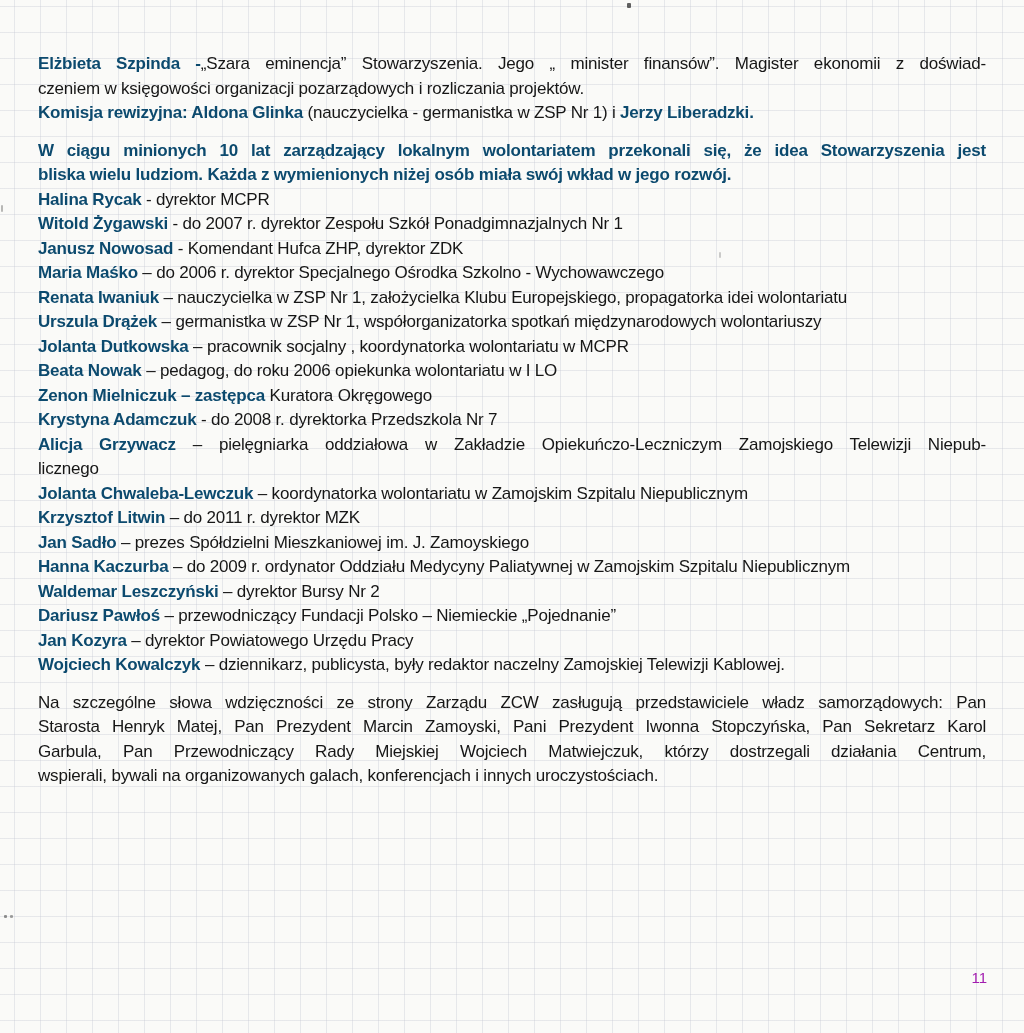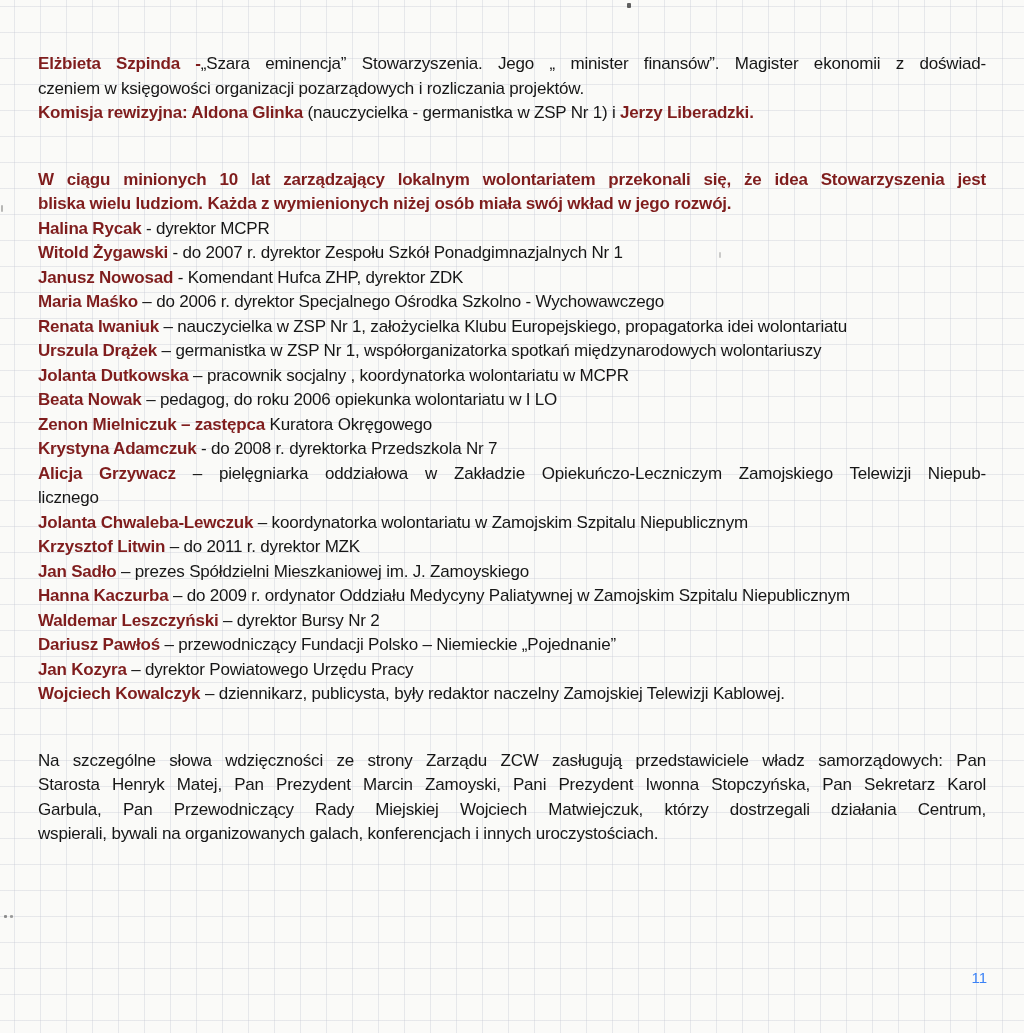--- a/index.html
+++ b/index.html
@@ -24,39 +24,39 @@
   .content {
     position: absolute;
     left: 38px;
     top: 52px;
     width: 948px;
     font-size: 17px;
     line-height: 24.5px;
     letter-spacing: -0.2px;
   }
   .block + .block {
-    margin-top: 42px; 
+    margin-top: 13px; 
   }
   .line {
     white-space: nowrap;
   }
   .line.stretch {
     white-space: normal;
     text-align: justify;
     text-align-last: justify;
   }
   .seg { font-weight: 400; }
-  .seg.bold { font-weight: 700; color: #7f1d1d; }
+  .seg.bold { font-weight: 700; color: #0c4a6e; }
   .page-number {
     position: absolute;
     top: 969px;
     right: 37px;
     font-size: 15px;
     letter-spacing: 0;
-    color: #3b82f6;
+    color: #a21caf;
   }
   .speck {
     position: absolute;
     background: #3a3a3a;
     border-radius: 1px;
   }
 </style>
 </head>
 <body>
 

